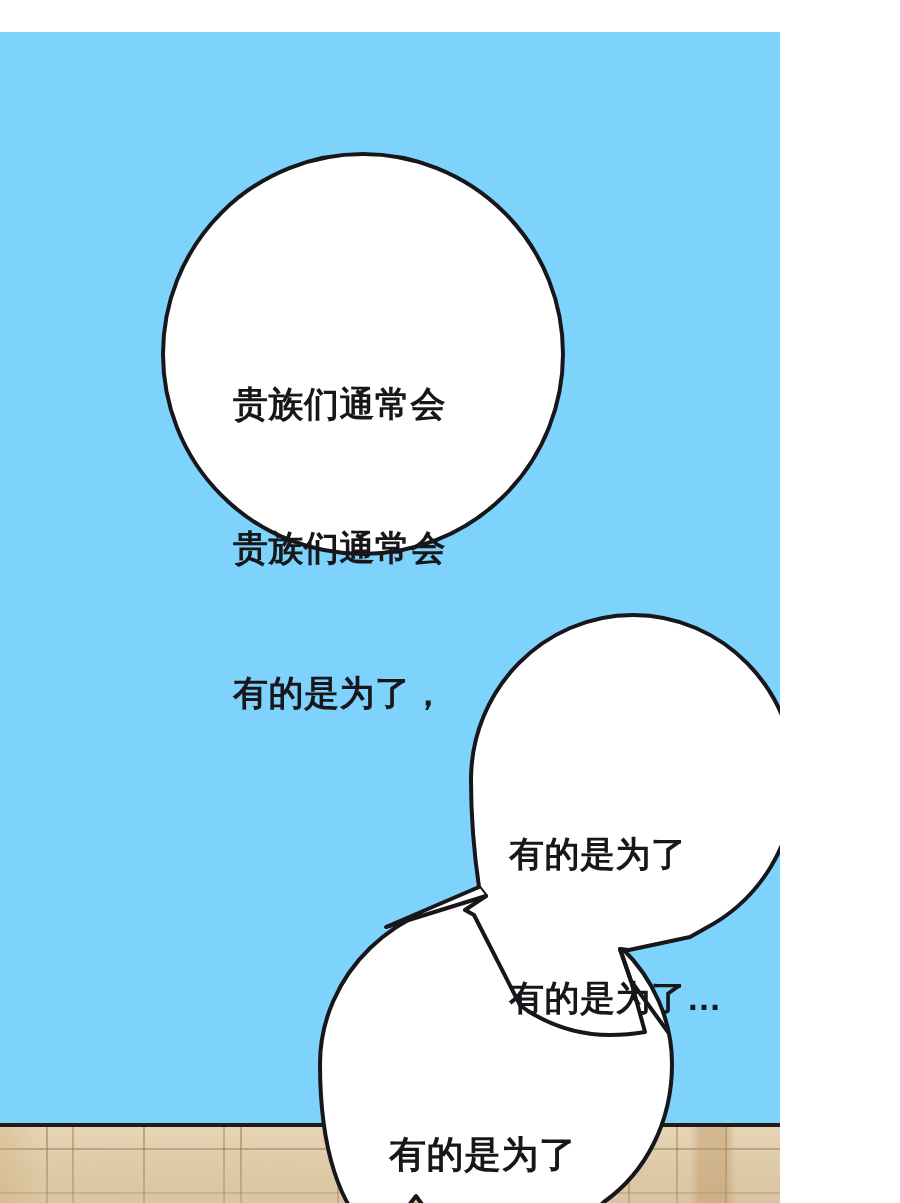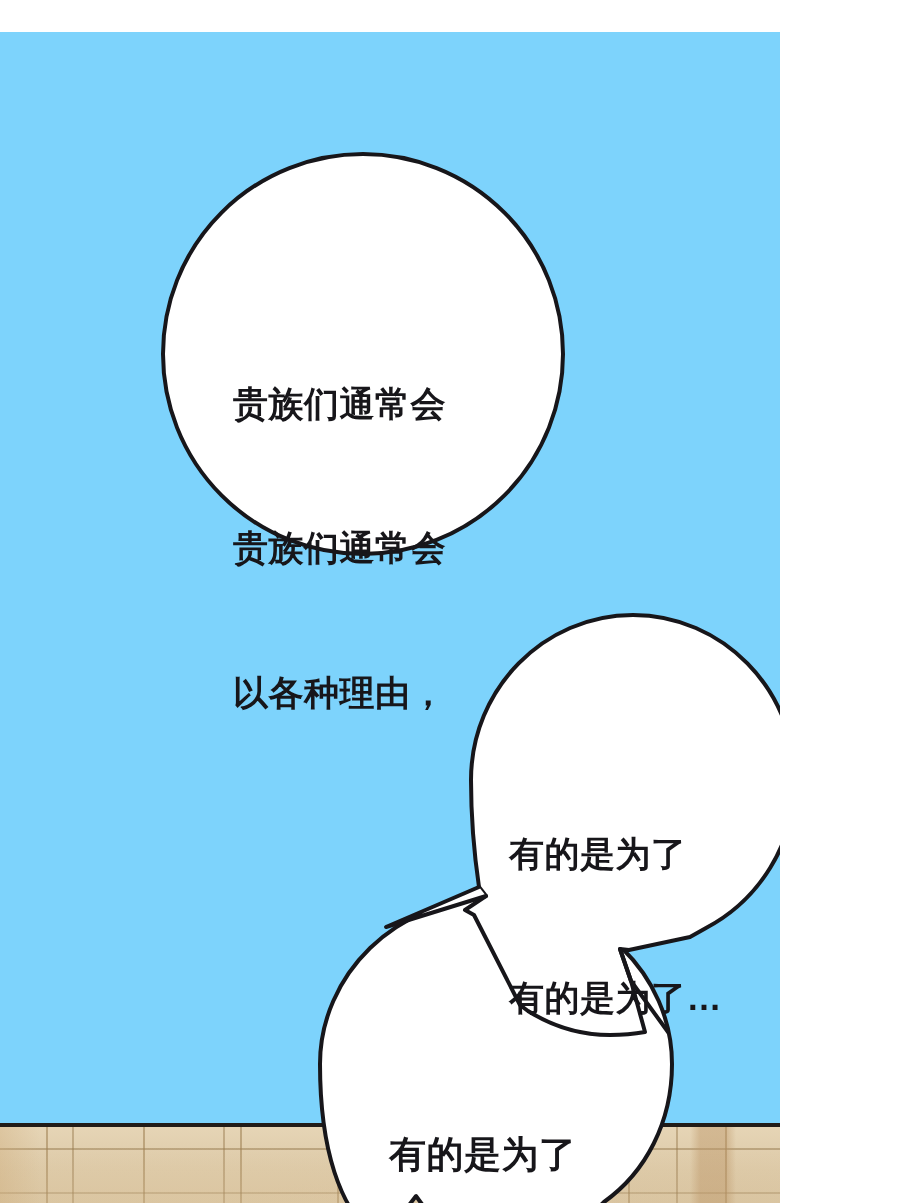--- a/index.html
+++ b/index.html
@@ -192,21 +192,21 @@
 
       <path d="M 620 917 L 631 949 L 668 1000" fill="none" stroke="#17161a" stroke-width="4" stroke-linejoin="round" stroke-linecap="round"></path>
 
       <circle cx="363" cy="322" r="200" fill="#ffffff" stroke="#17161a" stroke-width="4"></circle>
     </svg>
   </div>
 
   <div class="bubble-text" id="bubble-1-text">
     <span class="line">贵族们通常会</span>
     <span class="line">贵族们通常会</span>
-    <span class="line">以各种理由，</span>
+    <span class="line">有的是为了，</span>
   </div>
 
   <div class="bubble-text" id="bubble-2-text">
     <span class="line">有的是为了</span>
     <span class="line">有的是为了…</span>
   </div>
 
   <div class="bubble-text" id="bubble-3-text">
     <span class="line">有的是为了</span>
     

